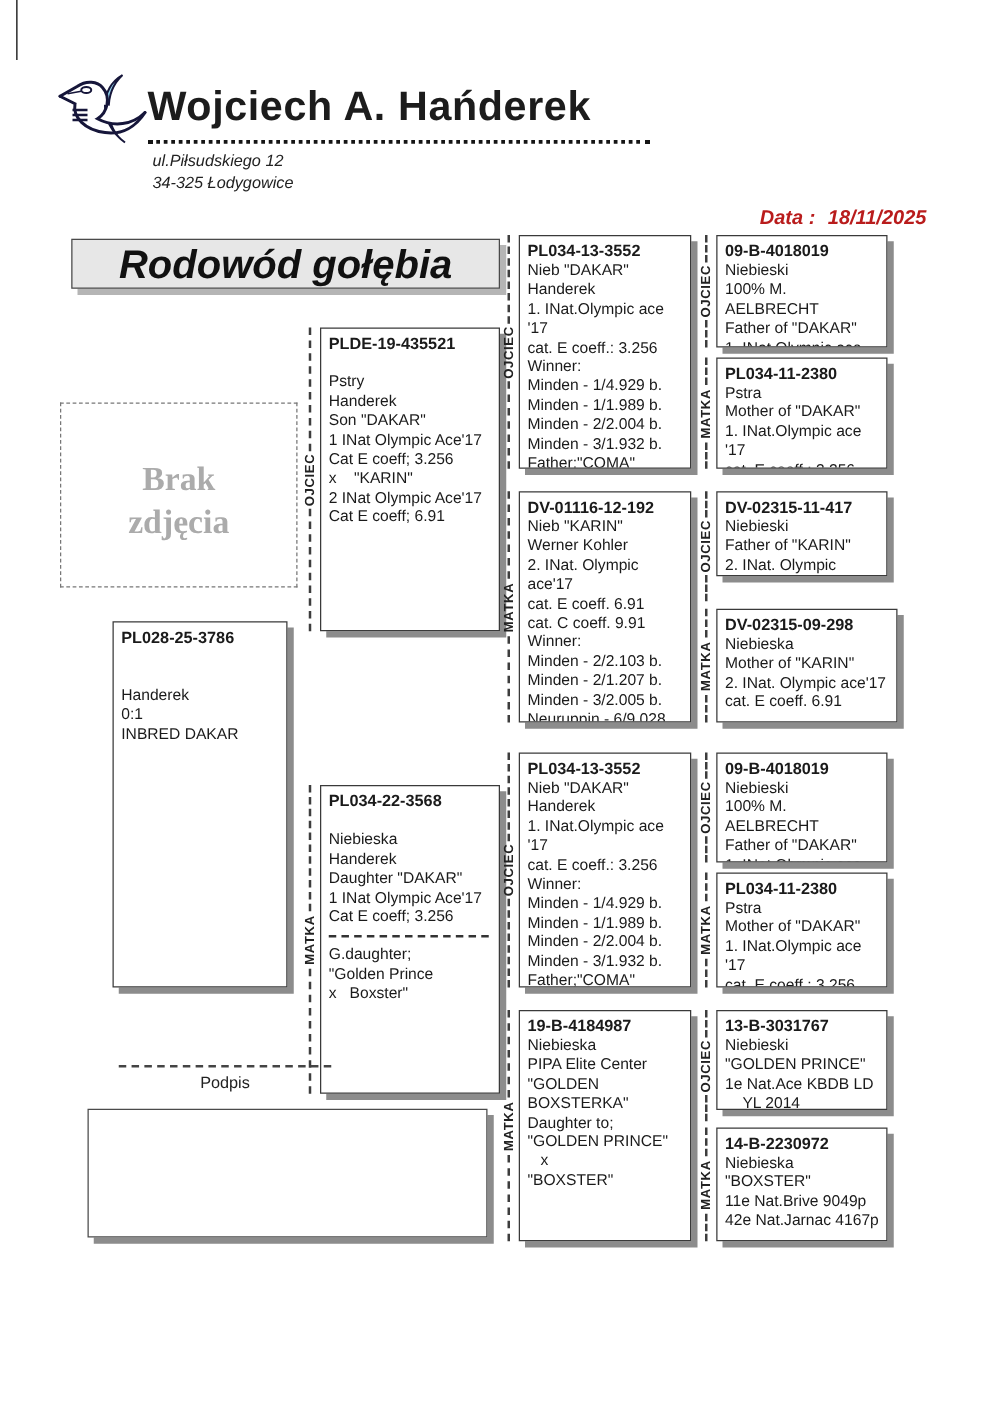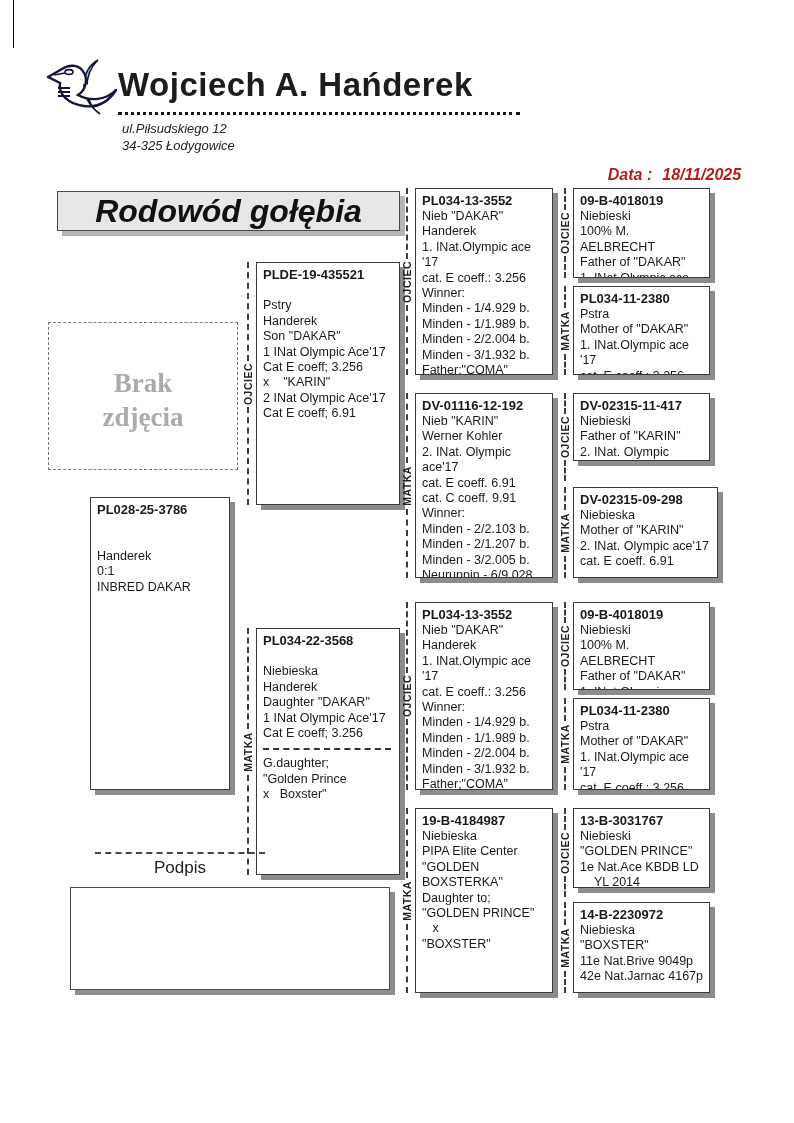--- a/index.html
+++ b/index.html
@@ -55,21 +55,21 @@
   .vdash { flex:1 1 auto; width:0; border-left:2px dashed #3d3d3d; }
   .vlabelwrap { position:relative; width:14px; height:46px; flex:0 0 auto; }
   .vlabelwrap span {
     position:absolute; left:50%; top:50%;
     transform:translate(-50%,-50%) rotate(-90deg);
     font-size:10.5px; font-weight:bold; color:#222; white-space:nowrap; letter-spacing:0.5px;
   }
 
   
   #sig-dash { left:95px; top:852px; width:170px; height:0; border-top:2px dashed #444; }
-  #sig-label { left:95px; top:858px; width:170px; text-align:center; font-size:17px; color:#222; }
+  #sig-label { left:95px; top:858px; width:170px; text-align:center; font-size:13px; color:#222; }
   #sig-box { left:70px; top:887px; width:320px; height:103px; background:#fff; border:1px solid #4a4a4a; box-shadow:5px 5px 0 #8c8c8c; }
 
   
   #footer { left:0; top:1046px; width:794px; text-align:center; font-size:13.5px; font-style:italic; color:#222; white-space:pre; }
 </style>
 </head>
 <body>
 
 <div id="page">
 

